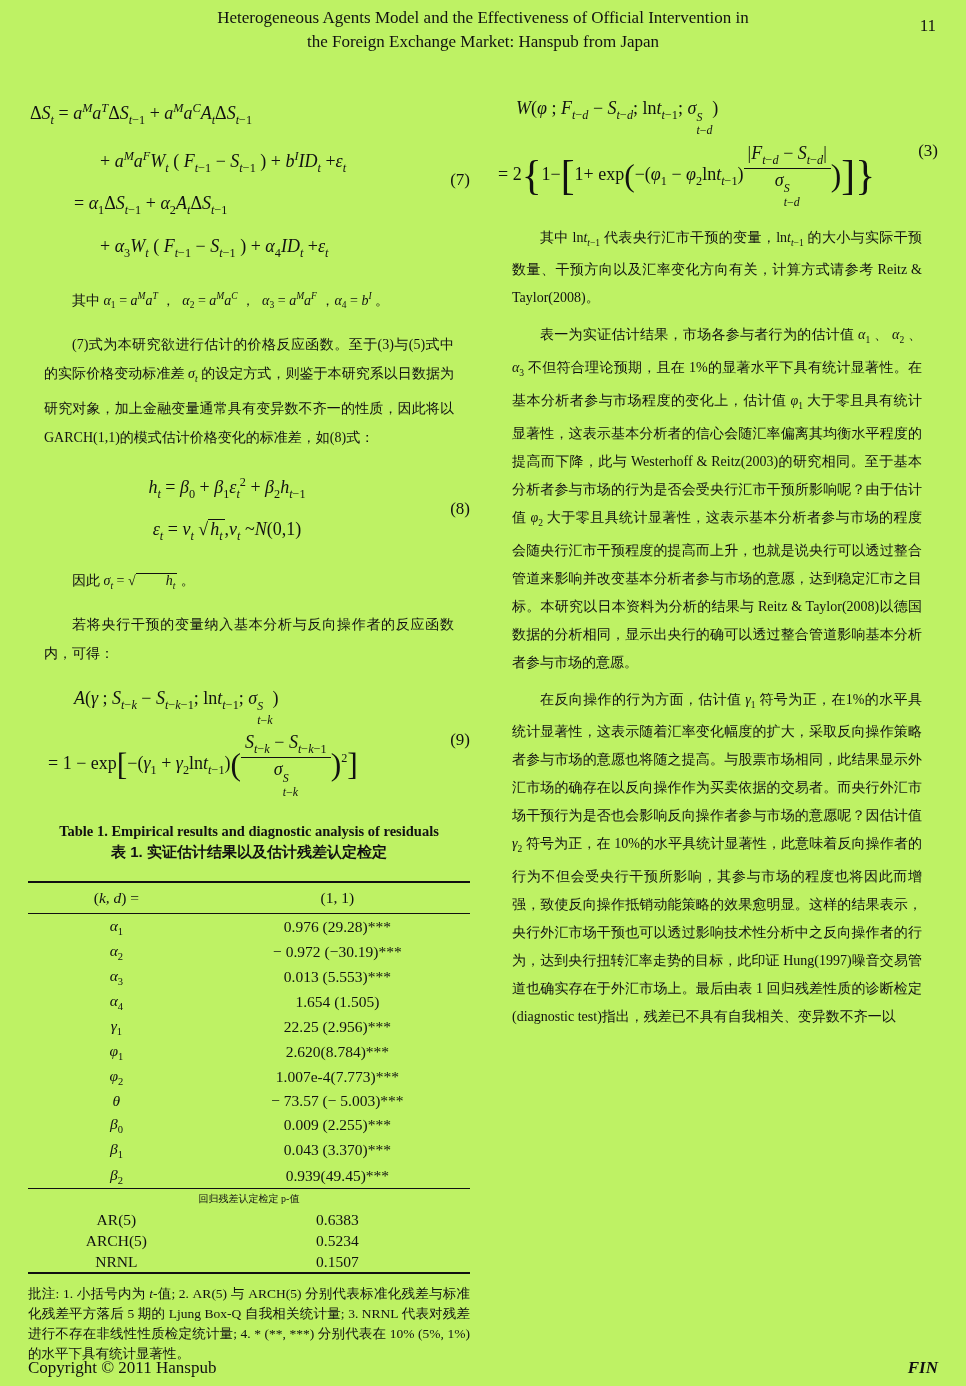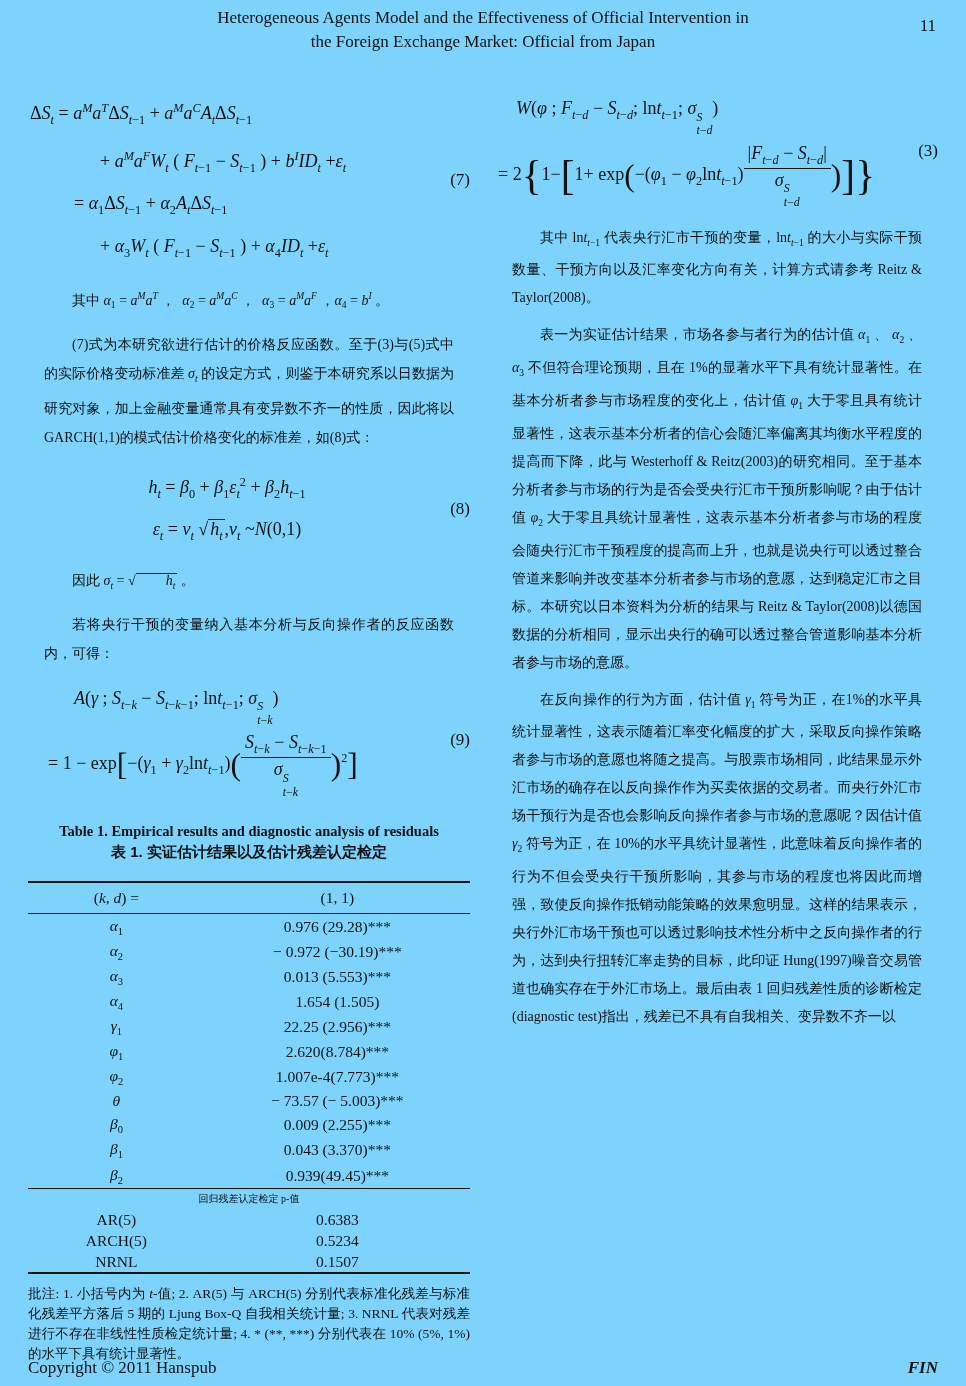--- a/index.html
+++ b/index.html
@@ -1,16 +1,16 @@
 <!DOCTYPE html>
 <html><head>
 <meta charset="utf-8">
 <style>
   html,body{margin:0;padding:0;background:#fff;}
-  .page{position:relative;width:966px;height:1386px;background:#7dd3fc;color:#111;
+  .page{position:relative;width:966px;height:1386px;background:#bef264;color:#111;
         font-family:"Liberation Serif","DejaVu Serif",serif;overflow:hidden;}
   
   .header{position:relative;padding-top:6px;}
   .run-title{width:640px;margin:0 auto;text-align:center;font-size:17px;line-height:24px;}
   .pagenum{position:absolute;top:16px;right:30px;font-size:17px;}
   
   .cols{display:flex;gap:26px;padding:0 28px;margin-top:24px;}
   .col{width:442px;}
   .col.right p{line-height:28px;}
   p.body-p{margin:9px 16px;font-size:14px;line-height:29px;text-align:justify;text-indent:2em;}
@@ -56,21 +56,21 @@
   i{font-style:italic;}
 </style>
 </head>
 <body>
 
 <div class="page">
 
   <div class="header">
     <div class="run-title">
       <div>Heterogeneous Agents Model and the Effectiveness of Official Intervention in</div>
-      <div>the Foreign Exchange Market: Official from Japan</div>
+      <div>the Foreign Exchange Market: Hanspub from Japan</div>
     </div>
     <div class="pagenum">11</div>
   </div>
 
   <div class="cols">
 
     <div class="col left">
 
       <div class="eq eq7">
         <div class="eq-lines">

